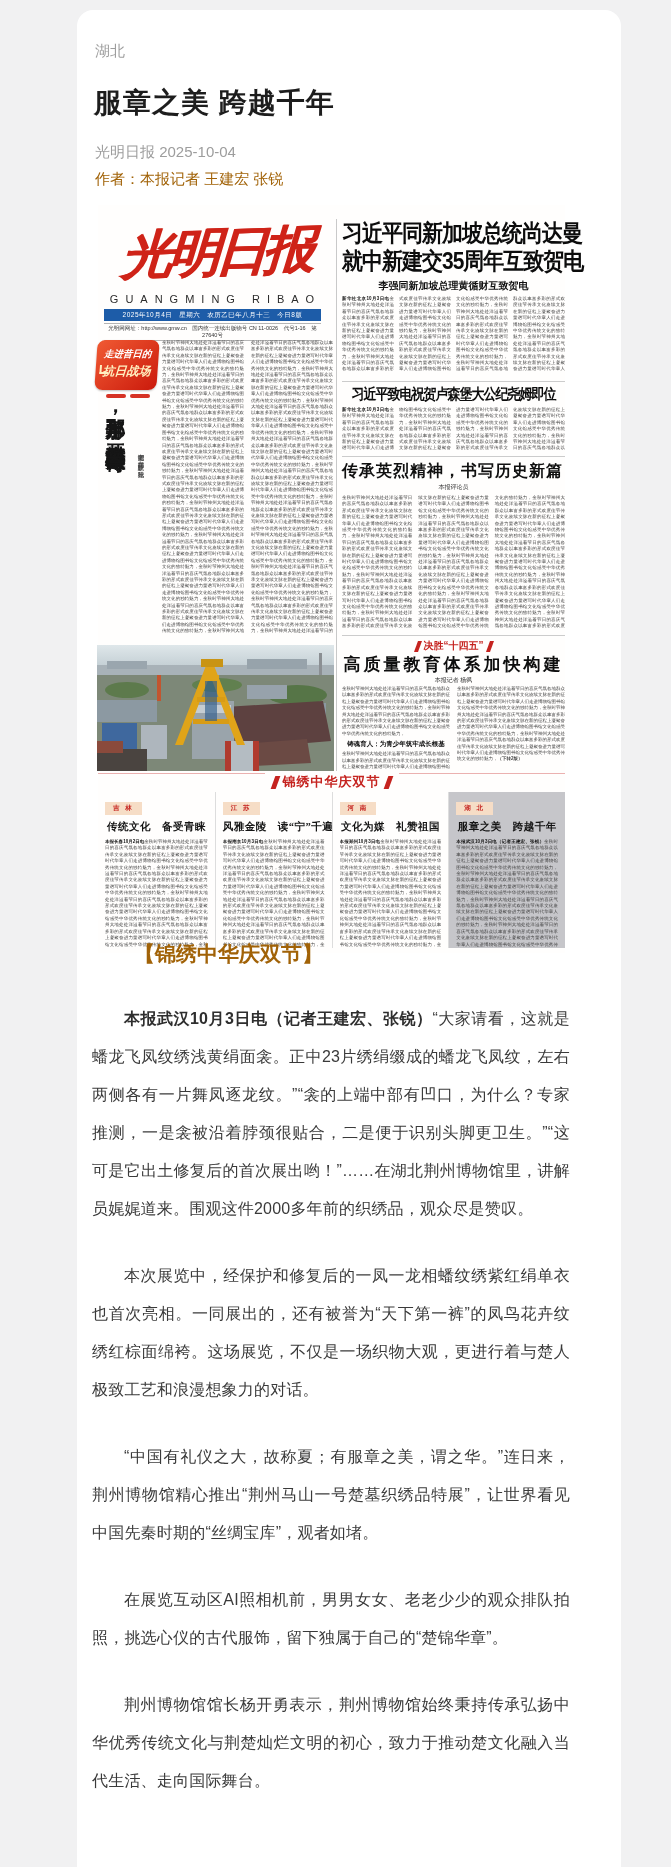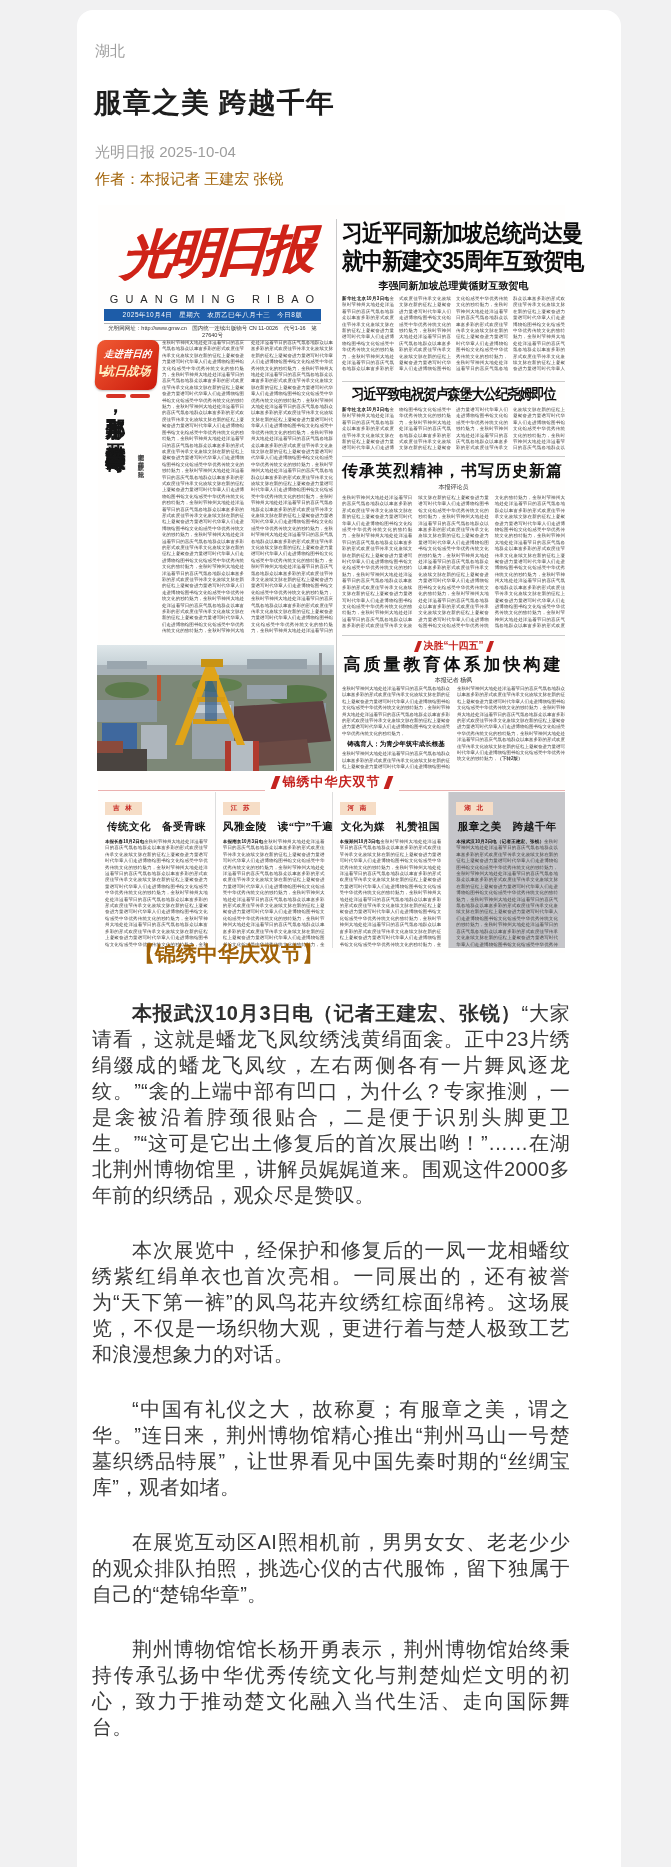--- a/index.html
+++ b/index.html
@@ -82,40 +82,40 @@
     color:#c5231f;font-weight:800;font-size:10px;gap:4px;}
   .rslash{display:inline-block;width:4px;height:11px;background:#c5231f;transform:skewX(-20deg);}
   .h4line{left:0;top:448px;width:223px;text-align:center;font-family:"Liberation Serif",serif;
     font-weight:800;font-size:17px;letter-spacing:3px;color:#0e0e0e;white-space:nowrap;}
   .a4wrap{left:0;top:481px;width:223px;height:84px;display:flex;gap:7px;}
   .a4col{width:108px;height:84px;}
   .a4sub{font-size:6.5px;font-weight:800;color:#0d0d0d;text-align:center;margin:3px 0;line-height:8px;}
   .jump{text-align:right;font-weight:700;}
 
   
-  .band{left:0;top:568px;width:467px;display:flex;align-items:flex-end;}
+  .band{left:0;top:568px;width:467px;display:flex;align-items:flex-start;}
   .band .line{flex:1;height:1px;background:rgba(197,35,31,.35);}
   .band .bt{display:flex;align-items:center;gap:5px;margin:0 8px;color:#c5231f;
     font-weight:800;font-size:13px;letter-spacing:1px;}
   .bslash{display:inline-block;width:5px;height:13px;background:#c5231f;transform:skewX(-20deg);}
   .regions{left:0;top:587px;width:467px;height:156px;display:grid;grid-template-columns:1fr 1fr 1fr 1fr;}
   .region{padding:4px 7px 0 7px;overflow:hidden;}
   .region+.region{border-left:1px solid #dddddd;}
   .region.highlight{background:#c6c6ca;}
   .chip{display:inline-block;background:#f6ddc6;color:#c5231f;font-size:6.5px;font-weight:700;
     letter-spacing:2px;padding:2px 8px;}
   .rhead{margin-top:5px;text-align:center;font-family:"Liberation Serif",serif;font-weight:800;
     font-size:10.5px;color:#141414;letter-spacing:0.5px;white-space:nowrap;}
   .rtext{margin-top:5px;height:118px;}
 
   
   .section-header{position:absolute;left:15px;top:930px;width:478px;
     font-size:21px;font-weight:700;color:#a16207;text-indent:2em;}
   .paragraphs{position:absolute;left:15px;top:990px;width:478px;}
-  .paragraphs p{margin:0 0 29px 0;font-size:20px;line-height:26px;color:#3a3a3a;
+  .paragraphs p{margin:0 0 29px 0;font-size:16px;line-height:38px;color:#3a3a3a;
     text-align:justify;text-indent:2em;letter-spacing:0.2px;}
   .paragraphs p b{font-weight:700;color:#2e2e2e;}
 </style>
 </head>
 <body>
 
 <div class="card">
 
   <div class="category">湖北</div>
   <div class="title">服章之美 跨越千年</div>

